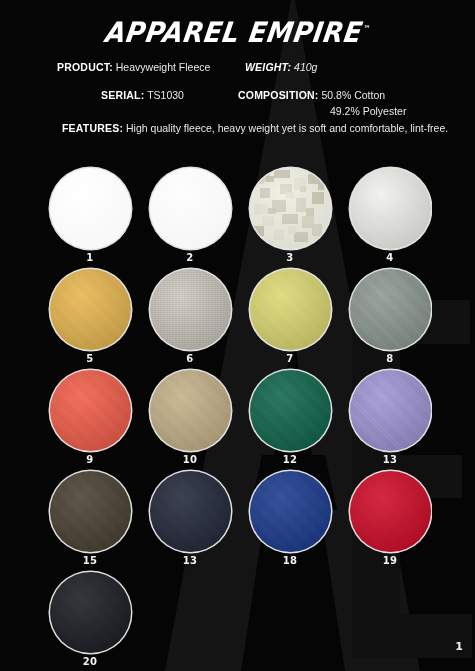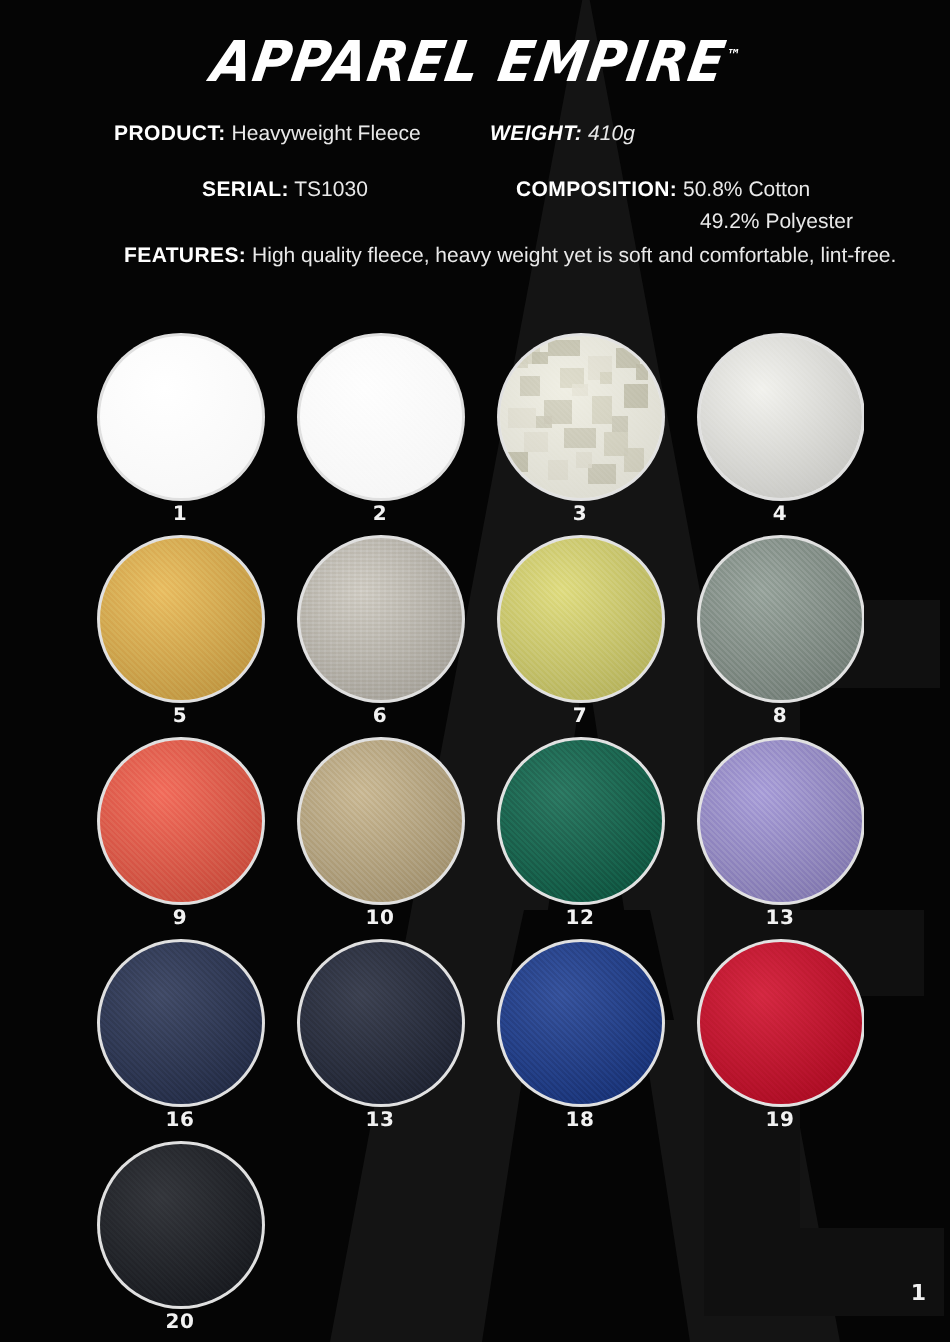--- a/index.html
+++ b/index.html
@@ -44,21 +44,21 @@
     letter-spacing:0;
   }
 
   .spec{position:absolute;font-size:10.5px;line-height:1.25;white-space:nowrap;}
   .spec .k{font-weight:700;color:#ffffff;letter-spacing:0.2px;}
   .spec .v{font-weight:400;color:#e9e9e9;}
 
   .spec-product{left:57px;top:61px;}
   .spec-weight{left:245px;top:61px;font-style:italic;}
   .spec-serial{left:57px;top:89px;padding-left:44px;}
-  .spec-composition{left:238px;top:89px;margin-left:20px;}
+  .spec-composition{left:238px;top:89px;}
   .spec-composition .line2{display:block;padding-left:92px;margin-top:3px;}
   .spec-features{left:62px;top:122px;}
 
   
   .grid{
     position:absolute;z-index:2;
     left:40px;top:168px;
     width:400px;
     display:grid;
     grid-template-columns:repeat(4,1fr);
@@ -255,22 +255,22 @@
       </div>
       <div class="cell">
         <div class="swatch " title="dark-teal-green" style="background-color: rgb(20, 103, 79);"></div>
         <div class="swatch-label">12</div>
       </div>
       <div class="cell">
         <div class="swatch " title="lavender-purple" style="background-color: rgb(160, 149, 212);"></div>
         <div class="swatch-label">13</div>
       </div>
       <div class="cell">
-        <div class="swatch " title="navy-blue" style="background-color: rgb(43, 54, 85);"></div>
-        <div class="swatch-label">16</div>
+        <div class="swatch " title="dark-olive-brown" style="background-color: rgb(76, 67, 53);"></div>
+        <div class="swatch-label">15</div>
       </div>
       <div class="cell">
         <div class="swatch " title="dark-navy" style="background-color: rgb(38, 43, 61);"></div>
         <div class="swatch-label">13</div>
       </div>
       <div class="cell">
         <div class="swatch " title="royal-blue" style="background-color: rgb(31, 62, 143);"></div>
         <div class="swatch-label">18</div>
       </div>
       <div class="cell">

